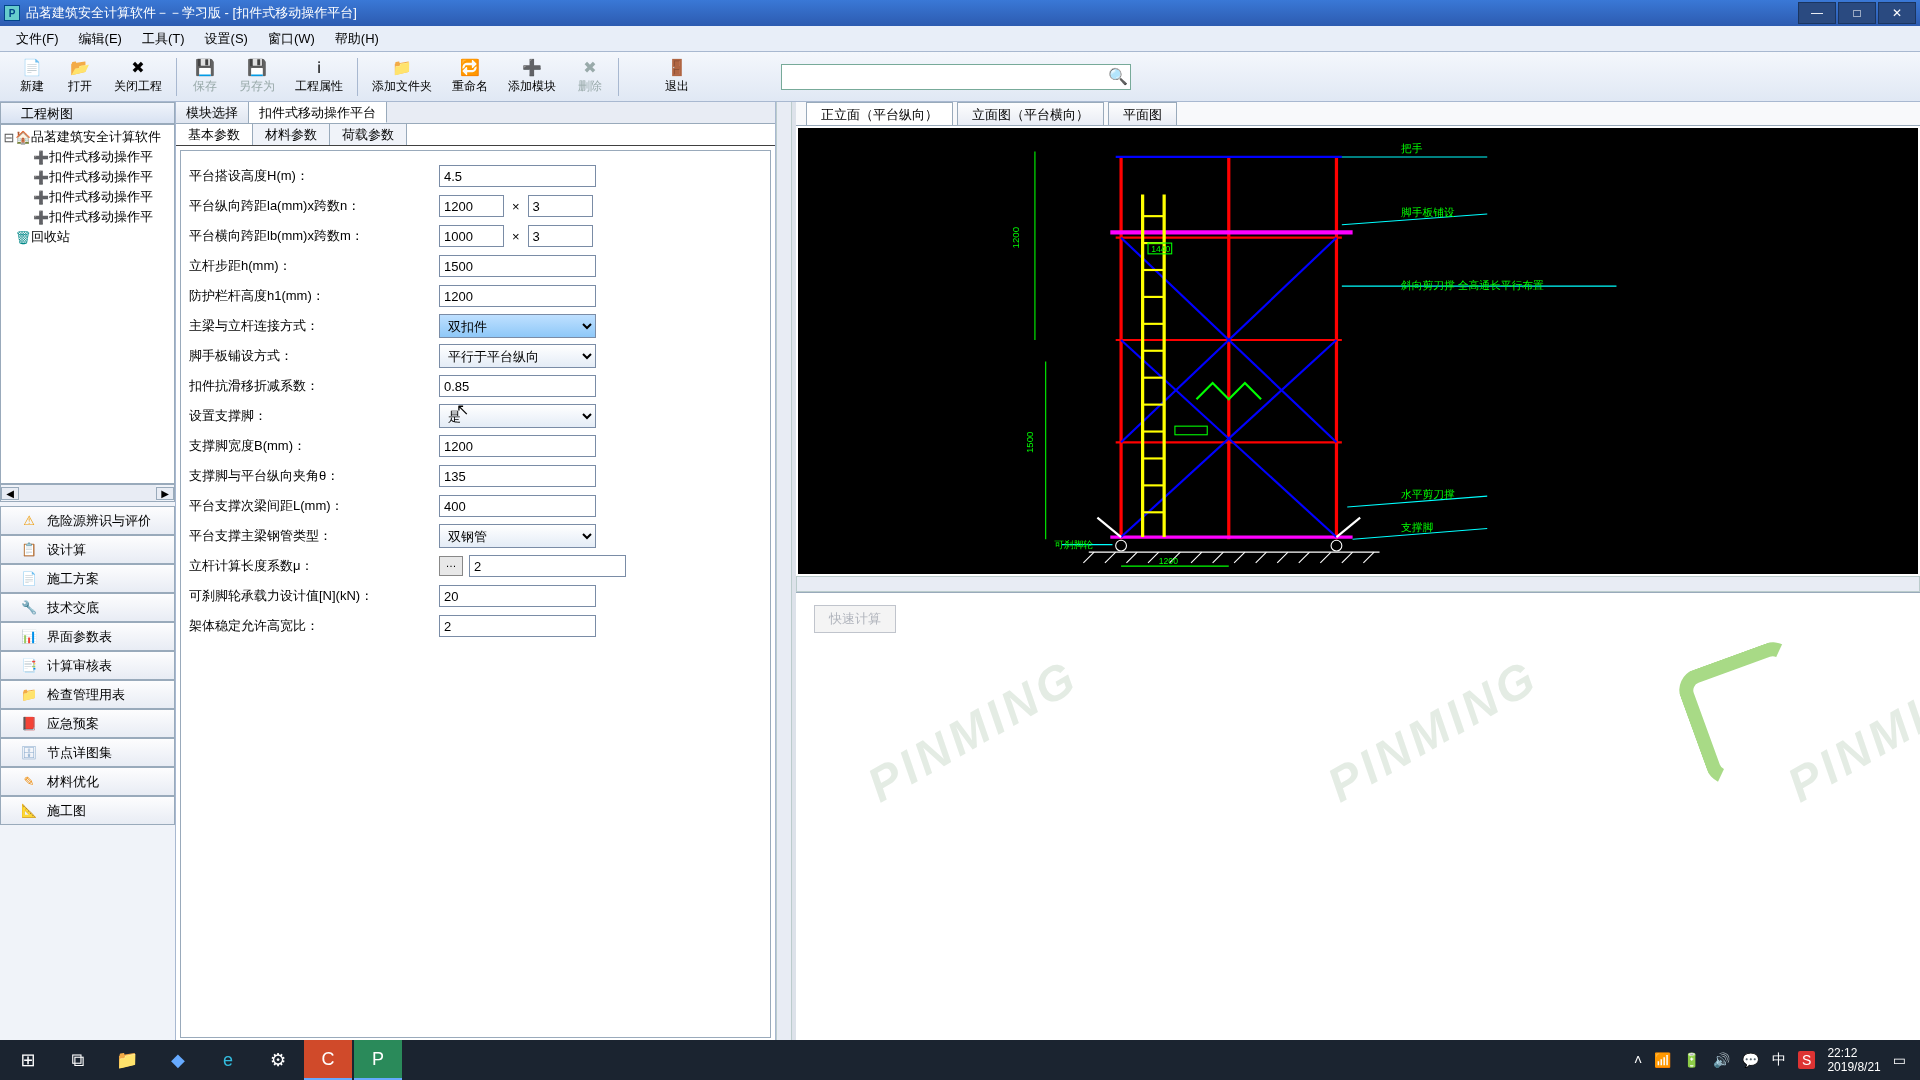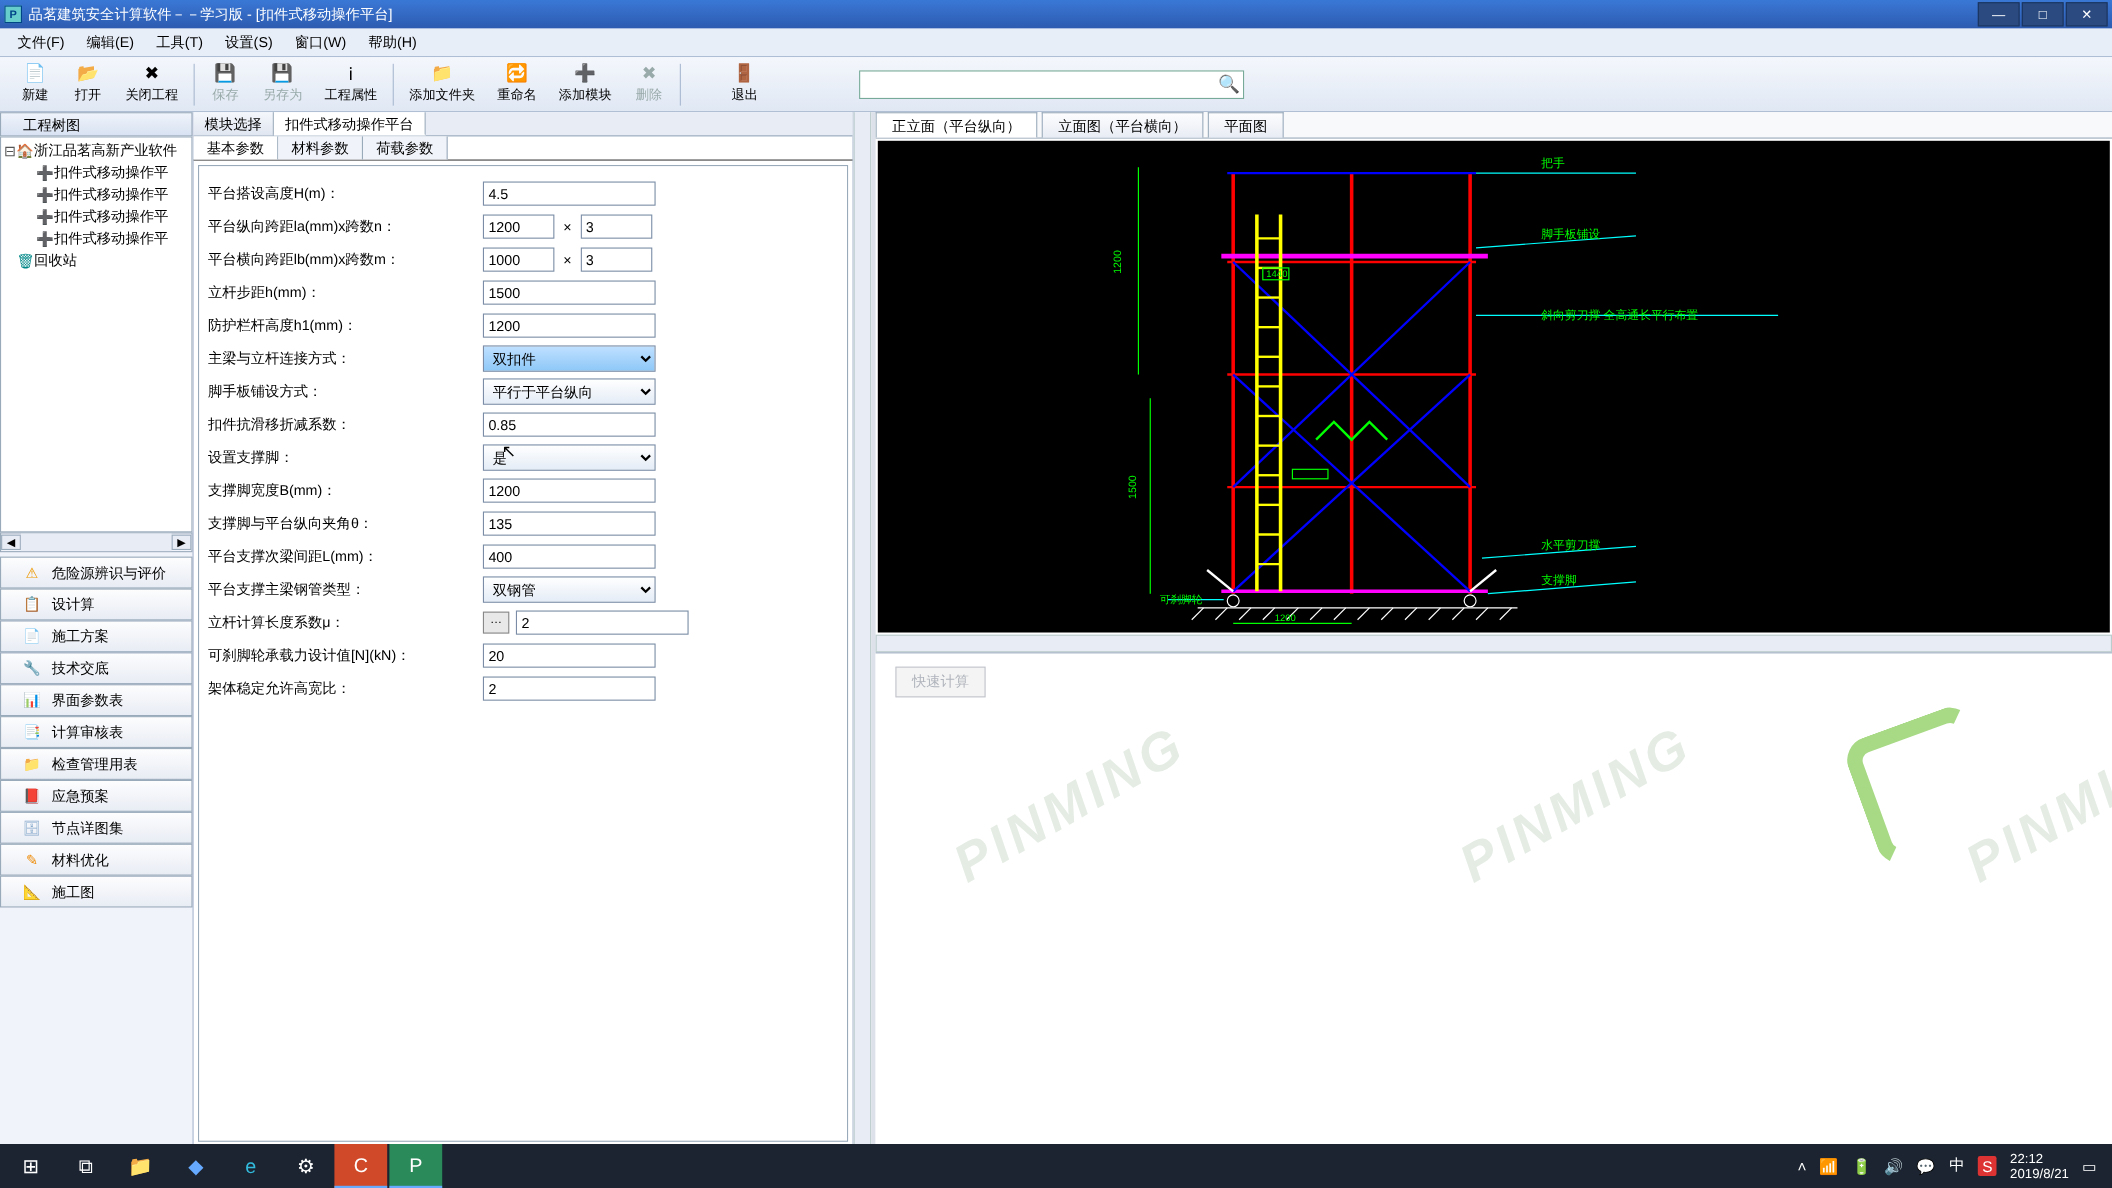--- a/index.html
+++ b/index.html
@@ -59,21 +59,21 @@
 .form-row .x { margin: 0 8px; }
 .form-row select { width: 157px; height: 24px; border: 1px solid #7a8ca6; background: linear-gradient(#fff,#e4ecf6); font-size: 13px; padding: 0 4px; }
 .form-row select.hl { background: linear-gradient(#bfe0ff,#8ec8f8); }
 .ellipsis-btn { width: 24px; height: 20px; border: 1px solid #888; background: #e8e8e8; font-size: 11px; margin-right: 6px; cursor: pointer; text-align: center; }
 
 .cursor-arrow { position: absolute; left: 275px; top: 249px; font-size: 16px; color: #000; pointer-events: none; }
 
 
 .right { flex: 1; display: flex; flex-direction: column; border-left: 4px solid #dde2ea; }
 .right-top { display: flex; flex-direction: column; flex: 0 0 450px; }
-.viewtabs { height: 24px; display: flex; font-size: 13px; background: #f8f9fb; border-bottom: 1px solid #9ab; }
+.viewtabs { height: 24px; display: flex; font-size: 13px; background: #f8f9fb; border-bottom: 1px solid #9ab; padding-left: 10px; }
 .viewtab { padding: 3px 14px; border: 1px solid #9ab; border-bottom: none; margin-right: 4px; background: linear-gradient(#fdfdfe,#e8ecf4); cursor: pointer; }
 .viewtab.active { background: #fff; }
 .canvas-wrap { flex: 1; background: #000; position: relative; margin: 2px; overflow: hidden; }
 .right-bottom { flex: 1; background: #fff; position: relative; border-top: 1px solid #9ab; }
 .quick-btn { position: absolute; left: 18px; top: 12px; padding: 4px 14px; border: 1px solid #c0c4cc; background: #f4f4f4; color: #b0b4bc; font-size: 13px; text-align: center; }
 .watermark { position: absolute; font-size: 48px; color: #e4ece4; transform: rotate(-30deg); font-style: italic; font-weight: bold; letter-spacing: 4px; }
 .wm-logo { position: absolute; right: 110px; top: 60px; width: 120px; height: 120px; border: 14px solid #9fd67a; border-radius: 22px; border-right-color: transparent; border-bottom-color: transparent; transform: rotate(-20deg); opacity: .9; }
 
 
 .canvas-wrap svg { width: 100%; height: 100%; }
@@ -163,21 +163,21 @@
   </div>
 
 <div class="body">
 
   <div class="leftcol">
     <div class="lefthdr">工程树图</div>
     <div class="tree" id="tree">
         <div class="tree-row" style="padding-left: 0px;">
           <span class="exp">⊟</span>
           <span class="ticn" style="color:#c33">🏠</span>
-          <span>浙江品茗高新产业软件</span>
+          <span>品茗建筑安全计算软件</span>
         </div>
         <div class="tree-row" style="padding-left: 18px;">
           <span class="exp"></span>
           <span class="ticn" style="color:#00f">➕</span>
           <span>扣件式移动操作平</span>
         </div>
         <div class="tree-row" style="padding-left: 18px;">
           <span class="exp"></span>
           <span class="ticn" style="color:#00f">➕</span>
           <span>扣件式移动操作平</span>

